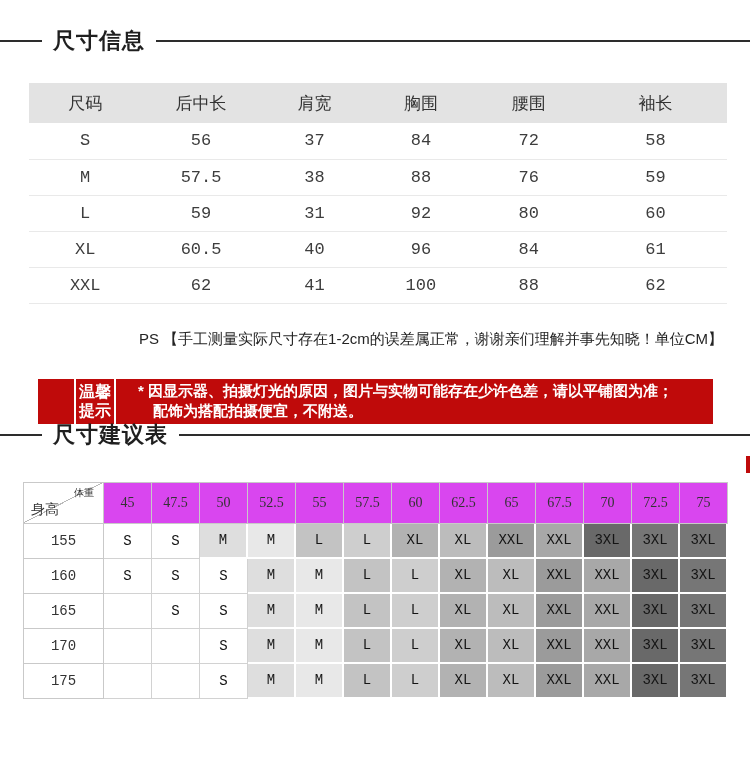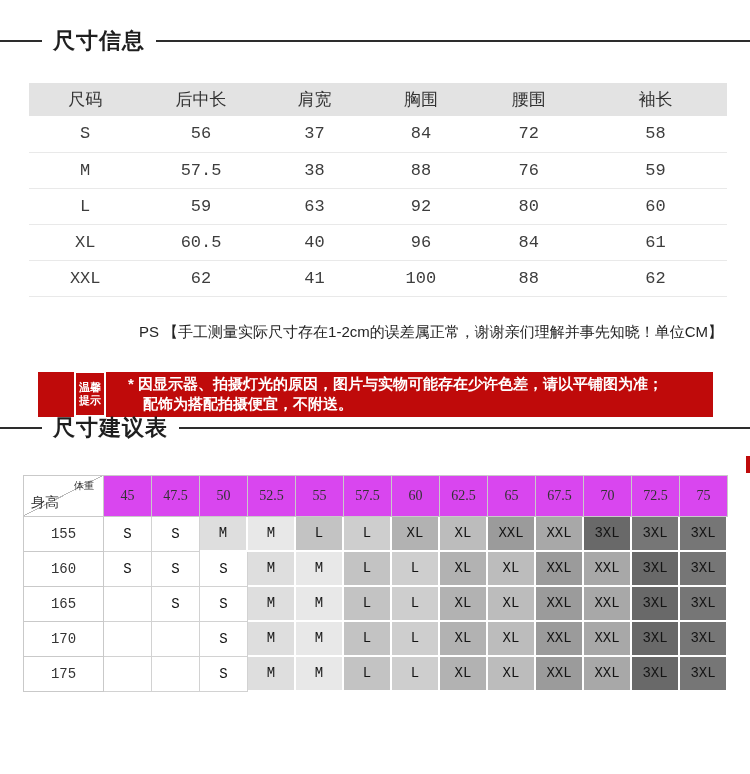--- a/index.html
+++ b/index.html
@@ -20,21 +20,21 @@
   .section-title .rule.right { flex: 1; margin-left: 11px; }
   .section-title .title-text {
     font-size: 22px; font-weight: bold; color: #1f1f1f; letter-spacing: 1px;
     white-space: nowrap;
   }
 
   
   table { border-collapse: collapse; table-layout: fixed; }
   .size-table { width: 698px; margin: 31px 0 0 29px; }
   .size-table th {
-    background: #e3e3e3; height: 33px; font-weight: 400;
+    background: #e3e3e3; height: 40px; font-weight: 400;
     font-size: 17px; color: #333; text-align: center;
   }
   .size-table td {
     height: 36px; text-align: center; vertical-align: middle;
     font-family: "Liberation Mono", monospace;
     font-size: 17px; color: #3d3d3d;
     border-bottom: 1px solid #e9e9e9;
   }
 
   
@@ -46,21 +46,21 @@
 
   
   .notice-banner {
     margin: 30px 0 0 38px; width: 675px; height: 45px;
     display: flex; align-items: center;
     color: #ffffff; font-weight: bold;
     padding-left: 36px;
   }
   .notice-badge {
     border: 2px solid #ffffff; padding: 8px 3px;
-    font-size: 11px; line-height: 1.2; text-align: center;
+    font-size: 16px; line-height: 1.2; text-align: center;
     flex: 0 0 auto;
   }
   .notice-lines { margin-left: 22px; font-size: 15px; line-height: 1.35; }
   .notice-line2 { padding-left: 15px; }
 
   
   .matrix-table {
     border-collapse: separate; border-spacing: 0;
     width: 705px; margin: 36px 0 0 23px;
     border-top: 1px solid #c9c9c9; border-left: 1px solid #c9c9c9;
@@ -146,21 +146,21 @@
           <td>M</td>
           <td>57.5</td>
           <td>38</td>
           <td>88</td>
           <td>76</td>
           <td>59</td>
         </tr>
         <tr>
           <td>L</td>
           <td>59</td>
-          <td>63</td>
+          <td>31</td>
           <td>92</td>
           <td>80</td>
           <td>60</td>
         </tr>
         <tr>
           <td>XL</td>
           <td>60.5</td>
           <td>40</td>
           <td>96</td>
           <td>84</td>

